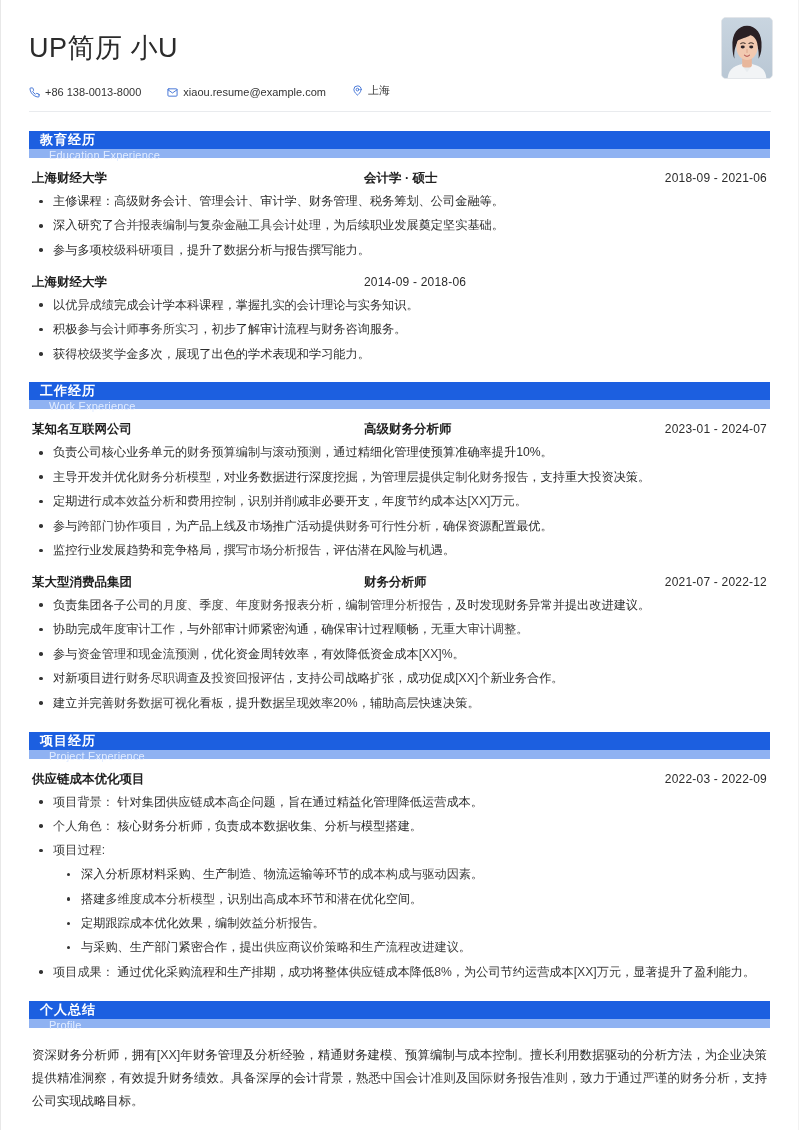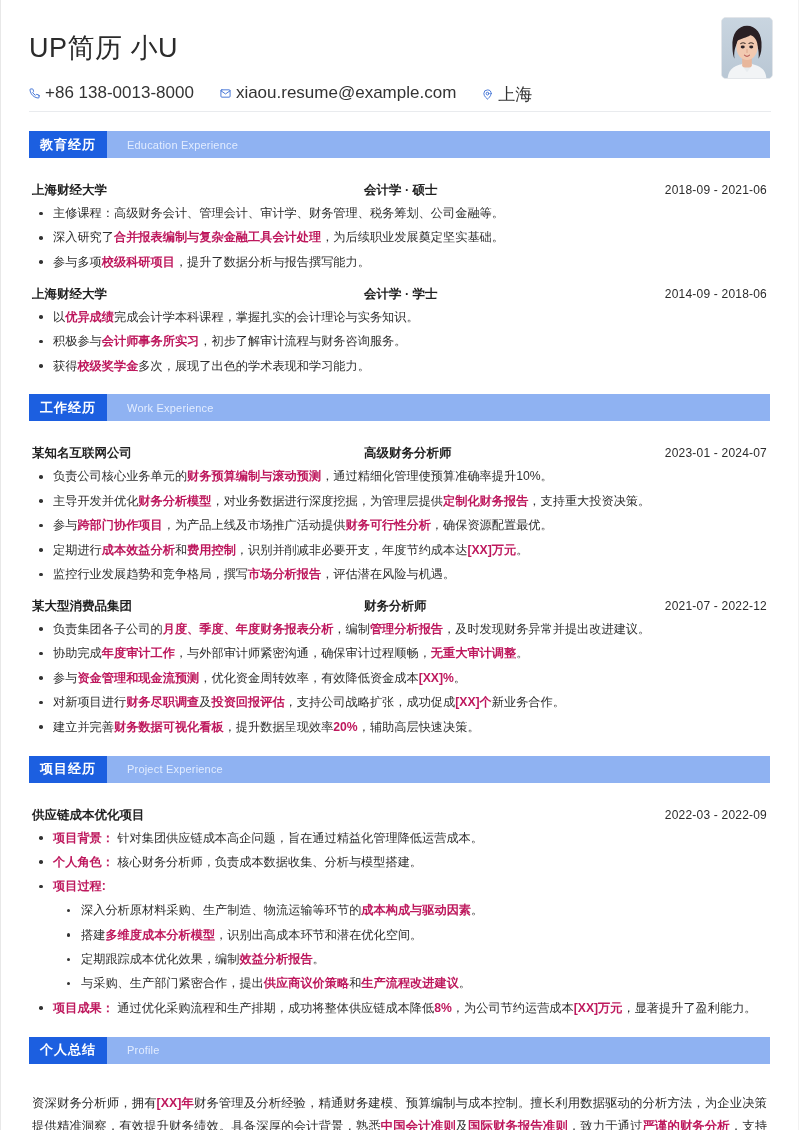--- a/index.html
+++ b/index.html
@@ -31,24 +31,24 @@
   .name {
     font-size: 27px;
     font-weight: 400;
     color: #2b2b2b;
     letter-spacing: 0.5px;
     line-height: 1.2;
     margin-top: 10px;
   }
   .contact-row {
     display: flex;
-    align-items: flex-start;
+    align-items: flex-end;
     gap: 26px;
     margin-top: 19px;
-    font-size: 17px;
+    font-size: 11px;
     color: #333;
   }
   .contact-item { display: flex; align-items: center; gap: 5px; white-space: nowrap; }
   .contact-item svg { display: block; }
   .avatar {
     position: absolute;
     top: 17px;
     right: 25px;
     width: 52px;
     height: 62px;
@@ -68,22 +68,23 @@
   }
 
   
   .section { padding: 0 28px; }
   .sec-bar {
     display: flex;
     align-items: stretch;
     height: 27px;
     background: #8fb2f2;
     margin-top: 19px;
-    margin-bottom: 24px;
+    margin-bottom: 12px;
     width: 100%;
+    flex-direction: column;
   }
   .sec-cn {
     background: #1c5fe0;
     color: #ffffff;
     font-size: 13px;
     font-weight: 700;
     display: flex;
     align-items: center;
     padding: 0 11px;
     letter-spacing: 1px;
@@ -151,21 +152,21 @@
   ul.sub > li::before {
     content: "";
     position: absolute;
     left: 14px;
     top: 7.5px;
     width: 3.4px;
     height: 3.4px;
     border-radius: 50%;
     background: #333;
   }
-  b { font-weight: 700; color: #be185d; }
+  b { font-weight: 400; color: #404040; }
 
   .profile-text {
     font-size: 12.4px;
     line-height: 1.85;
     color: #2e2e2e;
     padding: 4px 3px 0 3px;
     text-align: justify;
   }
 </style>
 </head>
@@ -253,21 +254,20 @@
       </div>
       <ul class="bullets">
         <li>主修课程：高级财务会计、管理会计、审计学、财务管理、税务筹划、公司金融等。</li>
         <li>深入研究了<b>合并报表编制与复杂金融工具会计处理</b>，为后续职业发展奠定坚实基础。</li>
         <li>参与多项<b>校级科研项目</b>，提升了数据分析与报告撰写能力。</li>
       </ul>
     </div>
     <div class="entry">
       <div class="entry-head">
         <div class="eh-org">上海财经大学</div>
-        <div class="eh-role">会计学 · 学士</div>
         <div class="eh-date">2014-09 - 2018-06</div>
       </div>
       <ul class="bullets">
         <li>以<b>优异成绩</b>完成会计学本科课程，掌握扎实的会计理论与实务知识。</li>
         <li>积极参与<b>会计师事务所实习</b>，初步了解审计流程与财务咨询服务。</li>
         <li>获得<b>校级奖学金</b>多次，展现了出色的学术表现和学习能力。</li>
       </ul>
     </div>
 
     <div class="sec-bar">
@@ -276,22 +276,22 @@
     </div>
     <div class="entry">
       <div class="entry-head">
         <div class="eh-org">某知名互联网公司</div>
         <div class="eh-role">高级财务分析师</div>
         <div class="eh-date">2023-01 - 2024-07</div>
       </div>
       <ul class="bullets">
         <li>负责公司核心业务单元的<b>财务预算编制与滚动预测</b>，通过精细化管理使预算准确率提升10%。</li>
         <li>主导开发并优化<b>财务分析模型</b>，对业务数据进行深度挖掘，为管理层提供<b>定制化财务报告</b>，支持重大投资决策。</li>
+        <li>定期进行<b>成本效益分析</b>和<b>费用控制</b>，识别并削减非必要开支，年度节约成本达<b>[XX]万元</b>。</li>
         <li>参与<b>跨部门协作项目</b>，为产品上线及市场推广活动提供<b>财务可行性分析</b>，确保资源配置最优。</li>
-        <li>定期进行<b>成本效益分析</b>和<b>费用控制</b>，识别并削减非必要开支，年度节约成本达<b>[XX]万元</b>。</li>
         <li>监控行业发展趋势和竞争格局，撰写<b>市场分析报告</b>，评估潜在风险与机遇。</li>
       </ul>
     </div>
     <div class="entry">
       <div class="entry-head">
         <div class="eh-org">某大型消费品集团</div>
         <div class="eh-role">财务分析师</div>
         <div class="eh-date">2021-07 - 2022-12</div>
       </div>
       <ul class="bullets">

